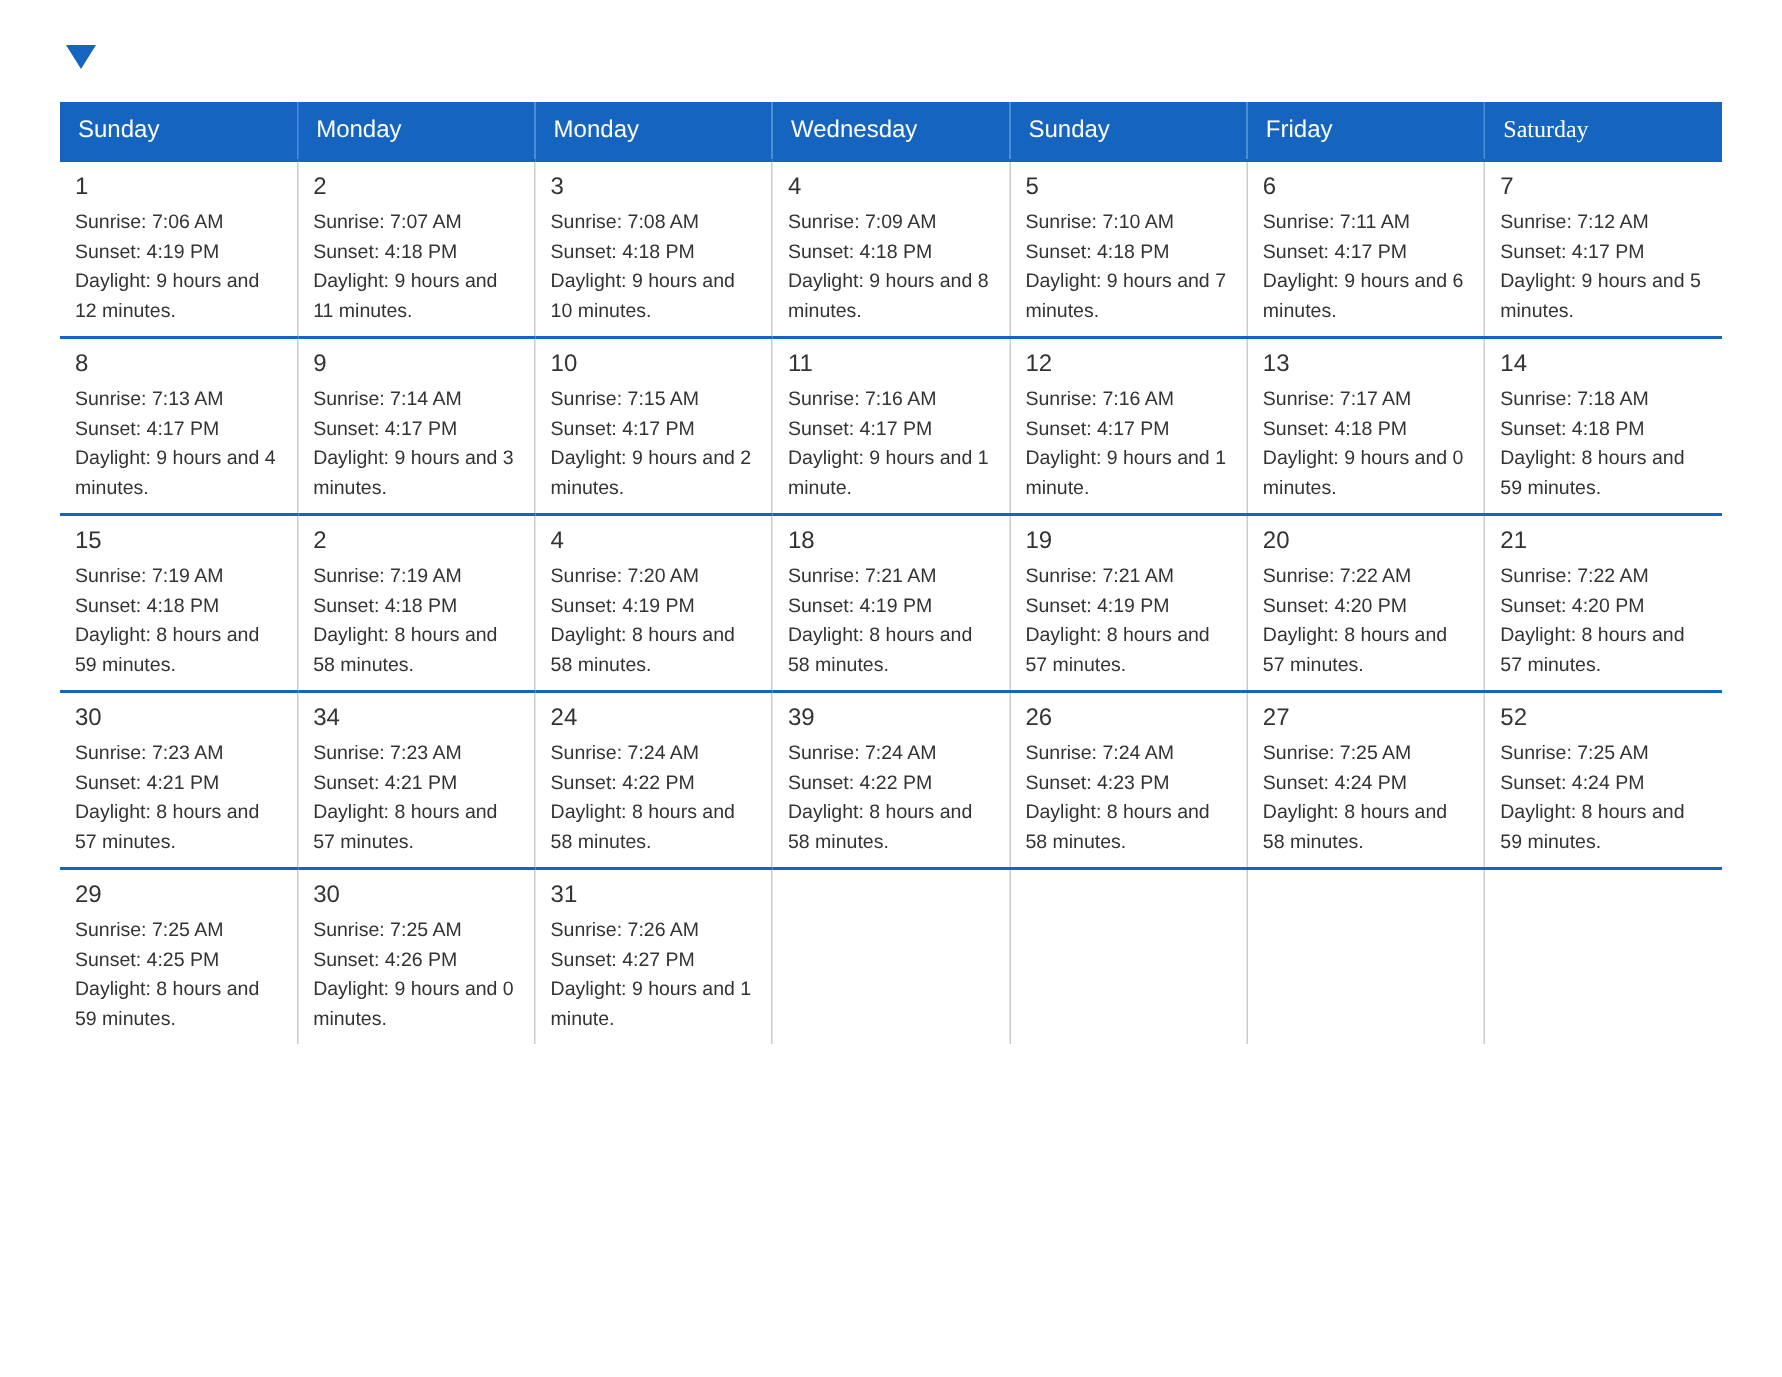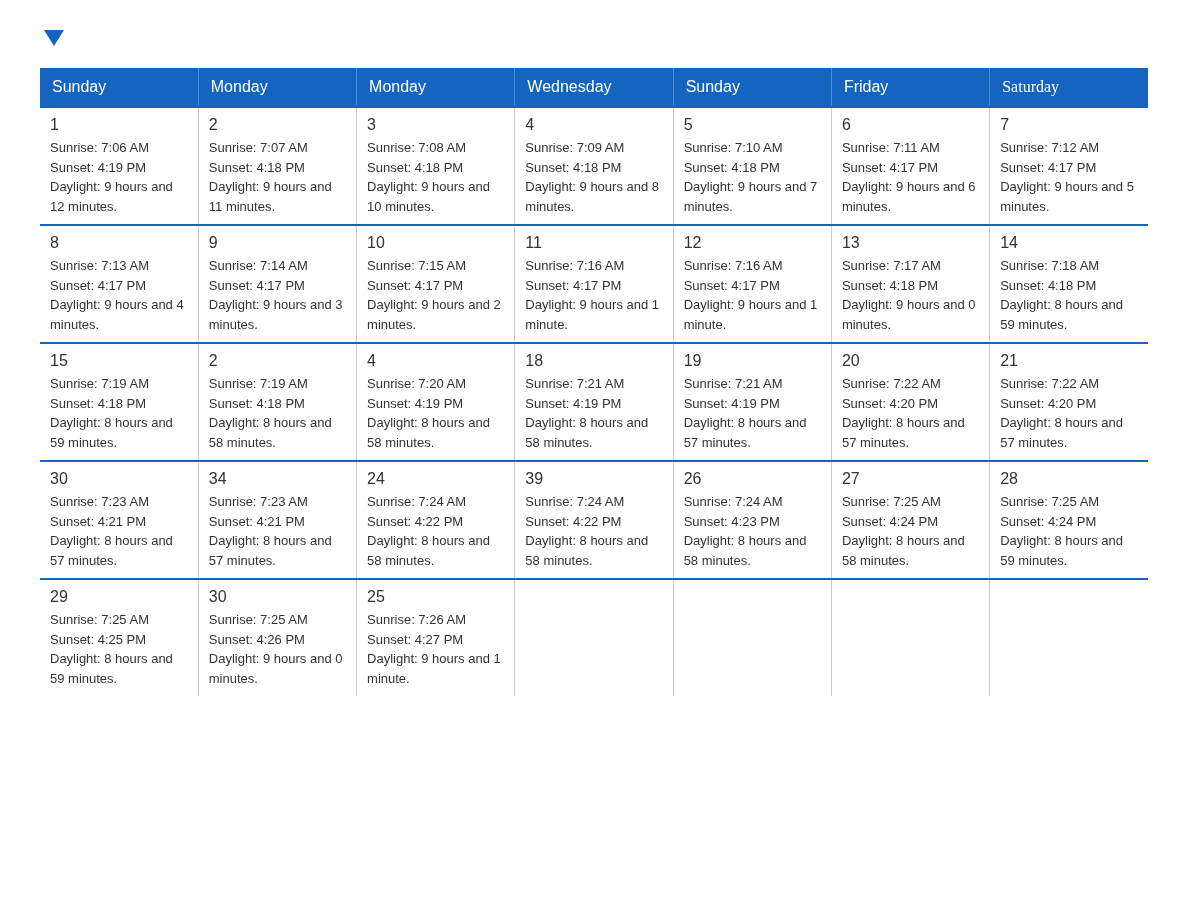--- a/index.html
+++ b/index.html
@@ -246,35 +246,35 @@
         </td>
         <td>
           <span class="day-number">26</span>
 <div class="day-info">Sunrise: 7:24 AM<br>Sunset: 4:23 PM<br>Daylight: 8 hours and 58 minutes.</div>
         </td>
         <td>
           <span class="day-number">27</span>
 <div class="day-info">Sunrise: 7:25 AM<br>Sunset: 4:24 PM<br>Daylight: 8 hours and 58 minutes.</div>
         </td>
         <td>
-          <span class="day-number">28</span>
+          <span class="day-number">52</span>
 <div class="day-info">Sunrise: 7:25 AM<br>Sunset: 4:24 PM<br>Daylight: 8 hours and 59 minutes.</div>
         </td>
       </tr>
       <tr>
         <td>
           <span class="day-number">29</span>
 <div class="day-info">Sunrise: 7:25 AM<br>Sunset: 4:25 PM<br>Daylight: 8 hours and 59 minutes.</div>
         </td>
         <td>
           <span class="day-number">30</span>
 <div class="day-info">Sunrise: 7:25 AM<br>Sunset: 4:26 PM<br>Daylight: 9 hours and 0 minutes.</div>
         </td>
         <td>
-          <span class="day-number">25</span>
+          <span class="day-number">31</span>
 <div class="day-info">Sunrise: 7:26 AM<br>Sunset: 4:27 PM<br>Daylight: 9 hours and 1 minute.</div>
         </td>
         <td class="empty-cell"></td>
         <td class="empty-cell"></td>
         <td class="empty-cell"></td>
         <td class="empty-cell"></td>
       </tr>
     </tbody>
 </table>
 

